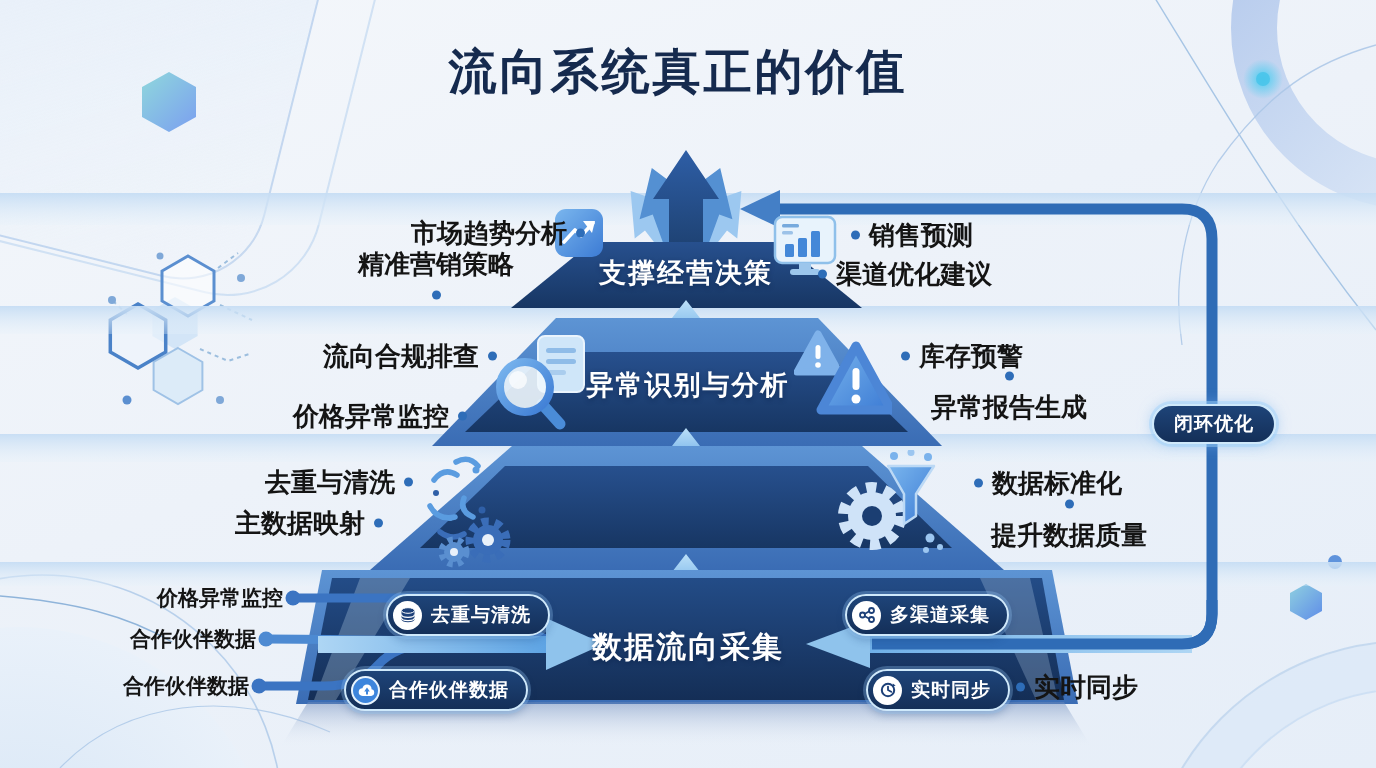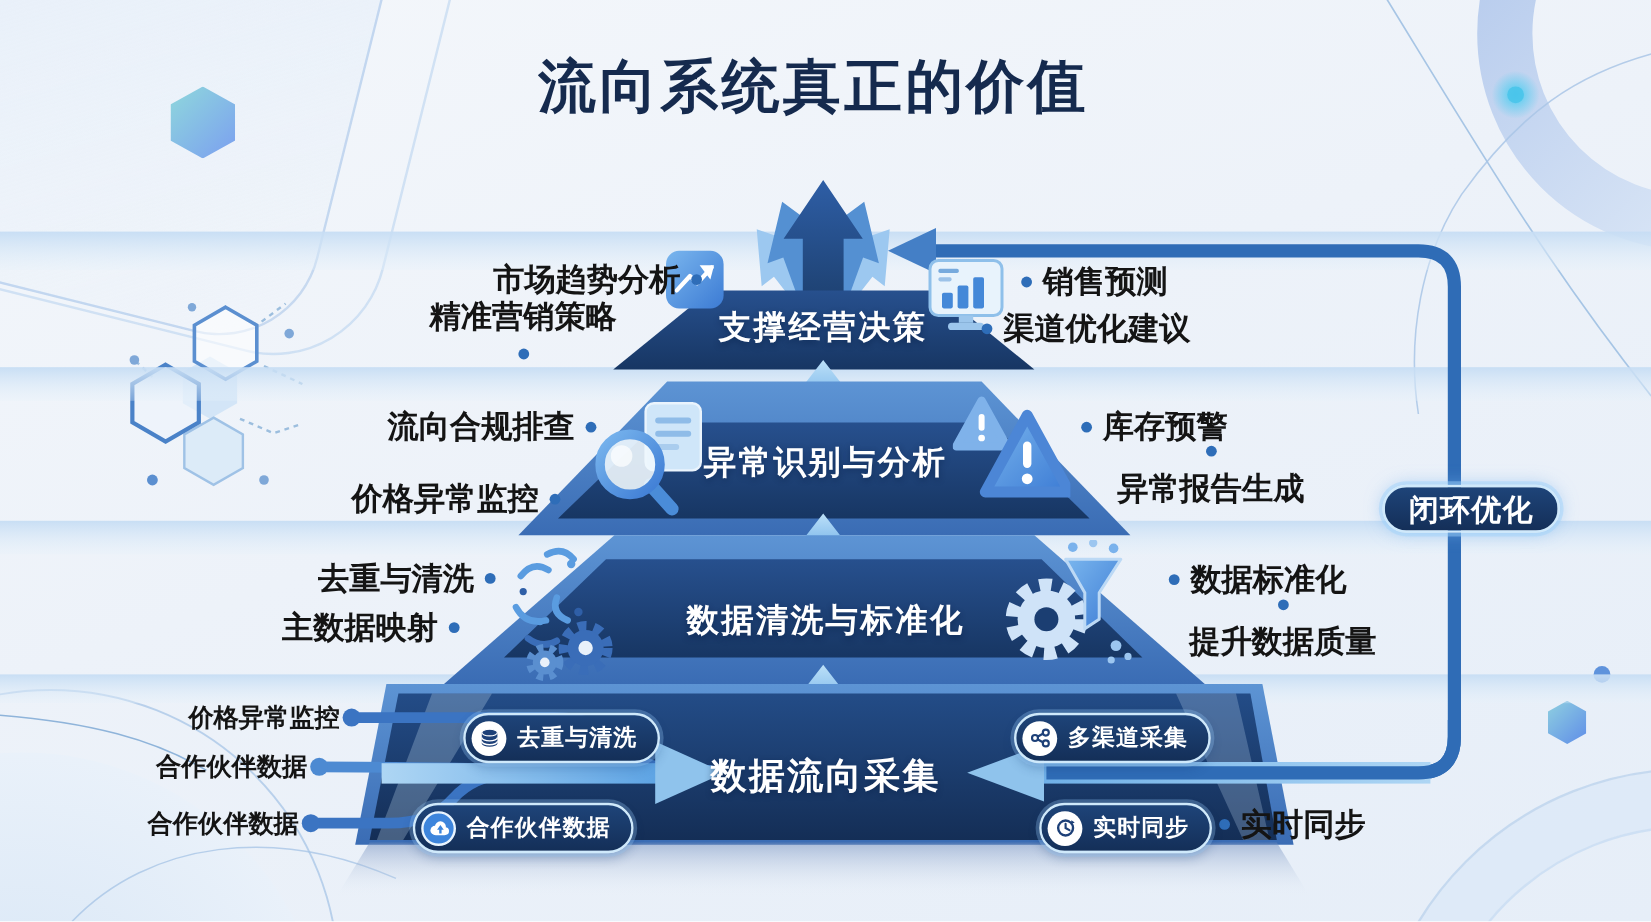--- a/index.html
+++ b/index.html
@@ -41,21 +41,21 @@
     background:linear-gradient(180deg,#1e4479 0%,#142f58 100%);
     border:2px solid #cfe9fb;border-radius:22px;color:#fff;
     font-size:19px;font-weight:700;letter-spacing:1px;white-space:nowrap;
     box-shadow:0 0 0 3px rgba(150,200,245,.30),0 4px 9px rgba(20,60,120,.30);
   }
   .pill .ic{
     width:29px;height:29px;border-radius:50%;background:#fff;
     display:flex;align-items:center;justify-content:center;flex:0 0 auto;
   }
   .pill .ic.blue{background:#3d85dc;border:2px solid #e8f4fe;box-sizing:border-box;}
-  .pill.text-only{padding:0 20px;height:36px;font-size:25px;
+  .pill.text-only{padding:0 20px;height:36px;font-size:19px;
     box-shadow:0 0 0 3px rgba(160,210,250,.45),0 0 14px rgba(120,180,240,.6);}
   
   .tl-frame{left:-150px;top:-185px;width:450px;height:430px;border-radius:85px;
     border:2px solid rgba(165,195,232,.55);transform:rotate(14deg);
     background:linear-gradient(150deg,rgba(222,234,248,.85),rgba(244,248,252,.15));}
   .tl-frame2{left:-128px;top:-205px;width:485px;height:465px;border-radius:95px;
     border:2px solid rgba(175,205,238,.5);transform:rotate(14deg);}
   .hexagon{clip-path:polygon(50% 0,100% 25%,100% 75%,50% 100%,0 75%,0 25%);}
   .hex-tl{left:142px;top:72px;width:54px;height:60px;
     background:linear-gradient(135deg,#8fd8dc 0%,#7b9ff0 100%);}
@@ -307,21 +307,20 @@
       <circle cx="92" cy="88" r="4.5" fill="#9cc6f0"></circle>
         <circle cx="102" cy="97" r="3" fill="#9cc6f0"></circle>
       <circle cx="88" cy="100" r="3" fill="#9cc6f0"></circle>
     </svg>
   </div>
 
   <div class="abs title">流向系统真正的价值</div>
 
   <div class="abs layer-label" style="left:686px;top:273px;">支撑经营决策</div>
   <div class="abs layer-label" style="left:688px;top:385px;">异常识别与分析</div>
-  <div class="abs layer-label" style="left:688px;top:517px;">数据清洗与标准化</div>
   <div class="abs layer-label big" style="left:688px;top:647px;font-family:Liberation Serif, serif;">数据流向采集</div>
 
   <div class="abs feat" style="right:791px;top:233px;">
     <span>市场趋势分析</span>
       <span class="dot"></span>
   </div>
   <div class="abs feat" style="right:862px;top:273px;flex-direction:column;">
     <span>精准营销策略</span>
       <span class="dot"></span>
   </div>

